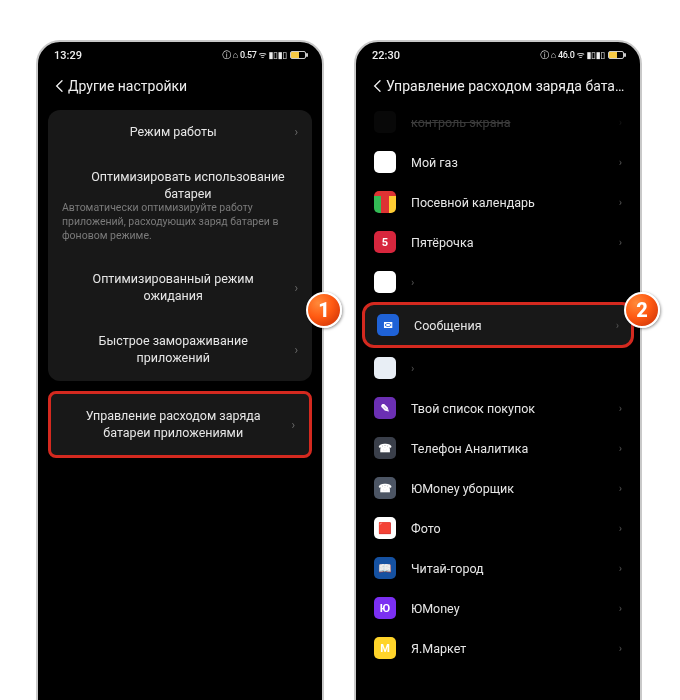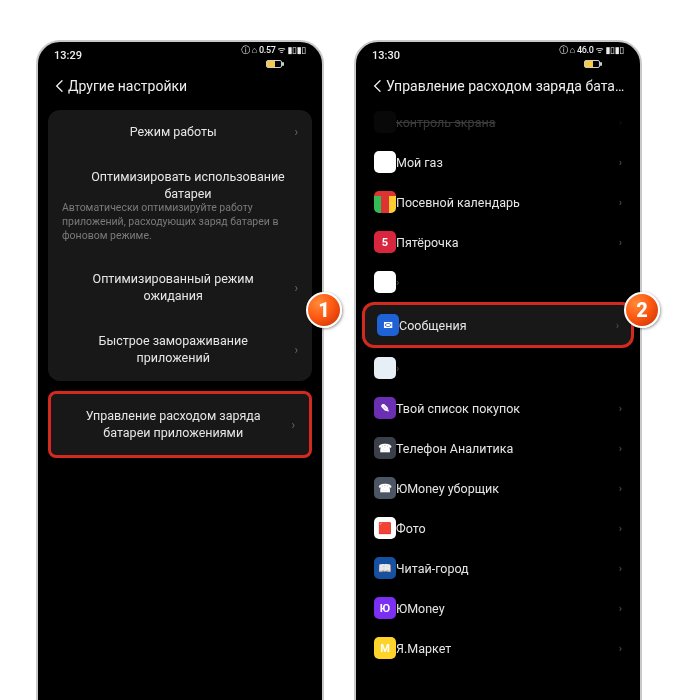--- a/index.html
+++ b/index.html
@@ -23,21 +23,21 @@
   .phone.left  { left: 36px; }
   .phone.right { left: 354px; }
 
   
   .statusbar {
     height: 26px;
     display: flex; align-items: center; justify-content: space-between;
     padding: 0 16px;
     font-size: 11px; font-weight: 500; color: #eee;
   }
-  .statusbar .icons { display:flex; gap:3px; align-items:center; font-size:9px; letter-spacing:-0.3px;flex-direction:column;}
+  .statusbar .icons { display:flex; gap:3px; align-items:center; font-size:9px; letter-spacing:-0.3px;}
   .statusbar .icons .batt {
     width: 16px; height: 8px; border:1px solid #ccc; border-radius:2px; position:relative;
     background: linear-gradient(to right,#f6c945 0%,#f6c945 60%,transparent 60%);
   }
   .statusbar .icons .batt::after{content:"";position:absolute;right:-3px;top:1px;width:2px;height:4px;background:#ccc;border-radius:1px;}
 
   
   .titlebar {
     display:flex; align-items:center; 
     padding: 10px 14px 16px 14px;
@@ -67,21 +67,21 @@
 
   
   .callout {
     border: 3px solid #d4291f;
     border-radius: 8px;
   }
 
   
   .applist { padding: 0 6px 0 6px; }
   .app {
-    display:flex; align-items:center; gap:0;
+    display:flex; align-items:center; gap:15px;
     padding: 9px 12px;
     font-size: 12.5px; color:#e6e6e6;
   }
   .app.cut { margin-top:-8px; }
   .app .icon {
     width:22px; height:22px; border-radius:5px;
     display:flex; align-items:center; justify-content:center;
     font-size:11px; font-weight:700; color:#fff;
     flex-shrink:0;
   }
@@ -171,21 +171,21 @@
       <span class="label">Управление расходом заряда батареи приложениями</span>
       <span class="chev">›</span>
     </div>
   </div>
 
   <div class="homebar"></div>
 </div>
 
 <div class="phone right">
   <div class="statusbar">
-    <span>13:30</span>
+    <span>22:30</span>
     <span class="icons">
       <span>ⓘ ⌂ 46.0 ᯤ ▮▯▮▯</span>
       <span class="batt"></span>
     </span>
   </div>
   <div class="titlebar">
     <svg class="back" viewBox="0 0 24 24">
         <path d="M15 4l-8 8 8 8" stroke="#eee" stroke-width="2" fill="none" stroke-linecap="round"></path>
       </svg>
     <span class="title">Управление расходом заряда батареи прил..</span>

